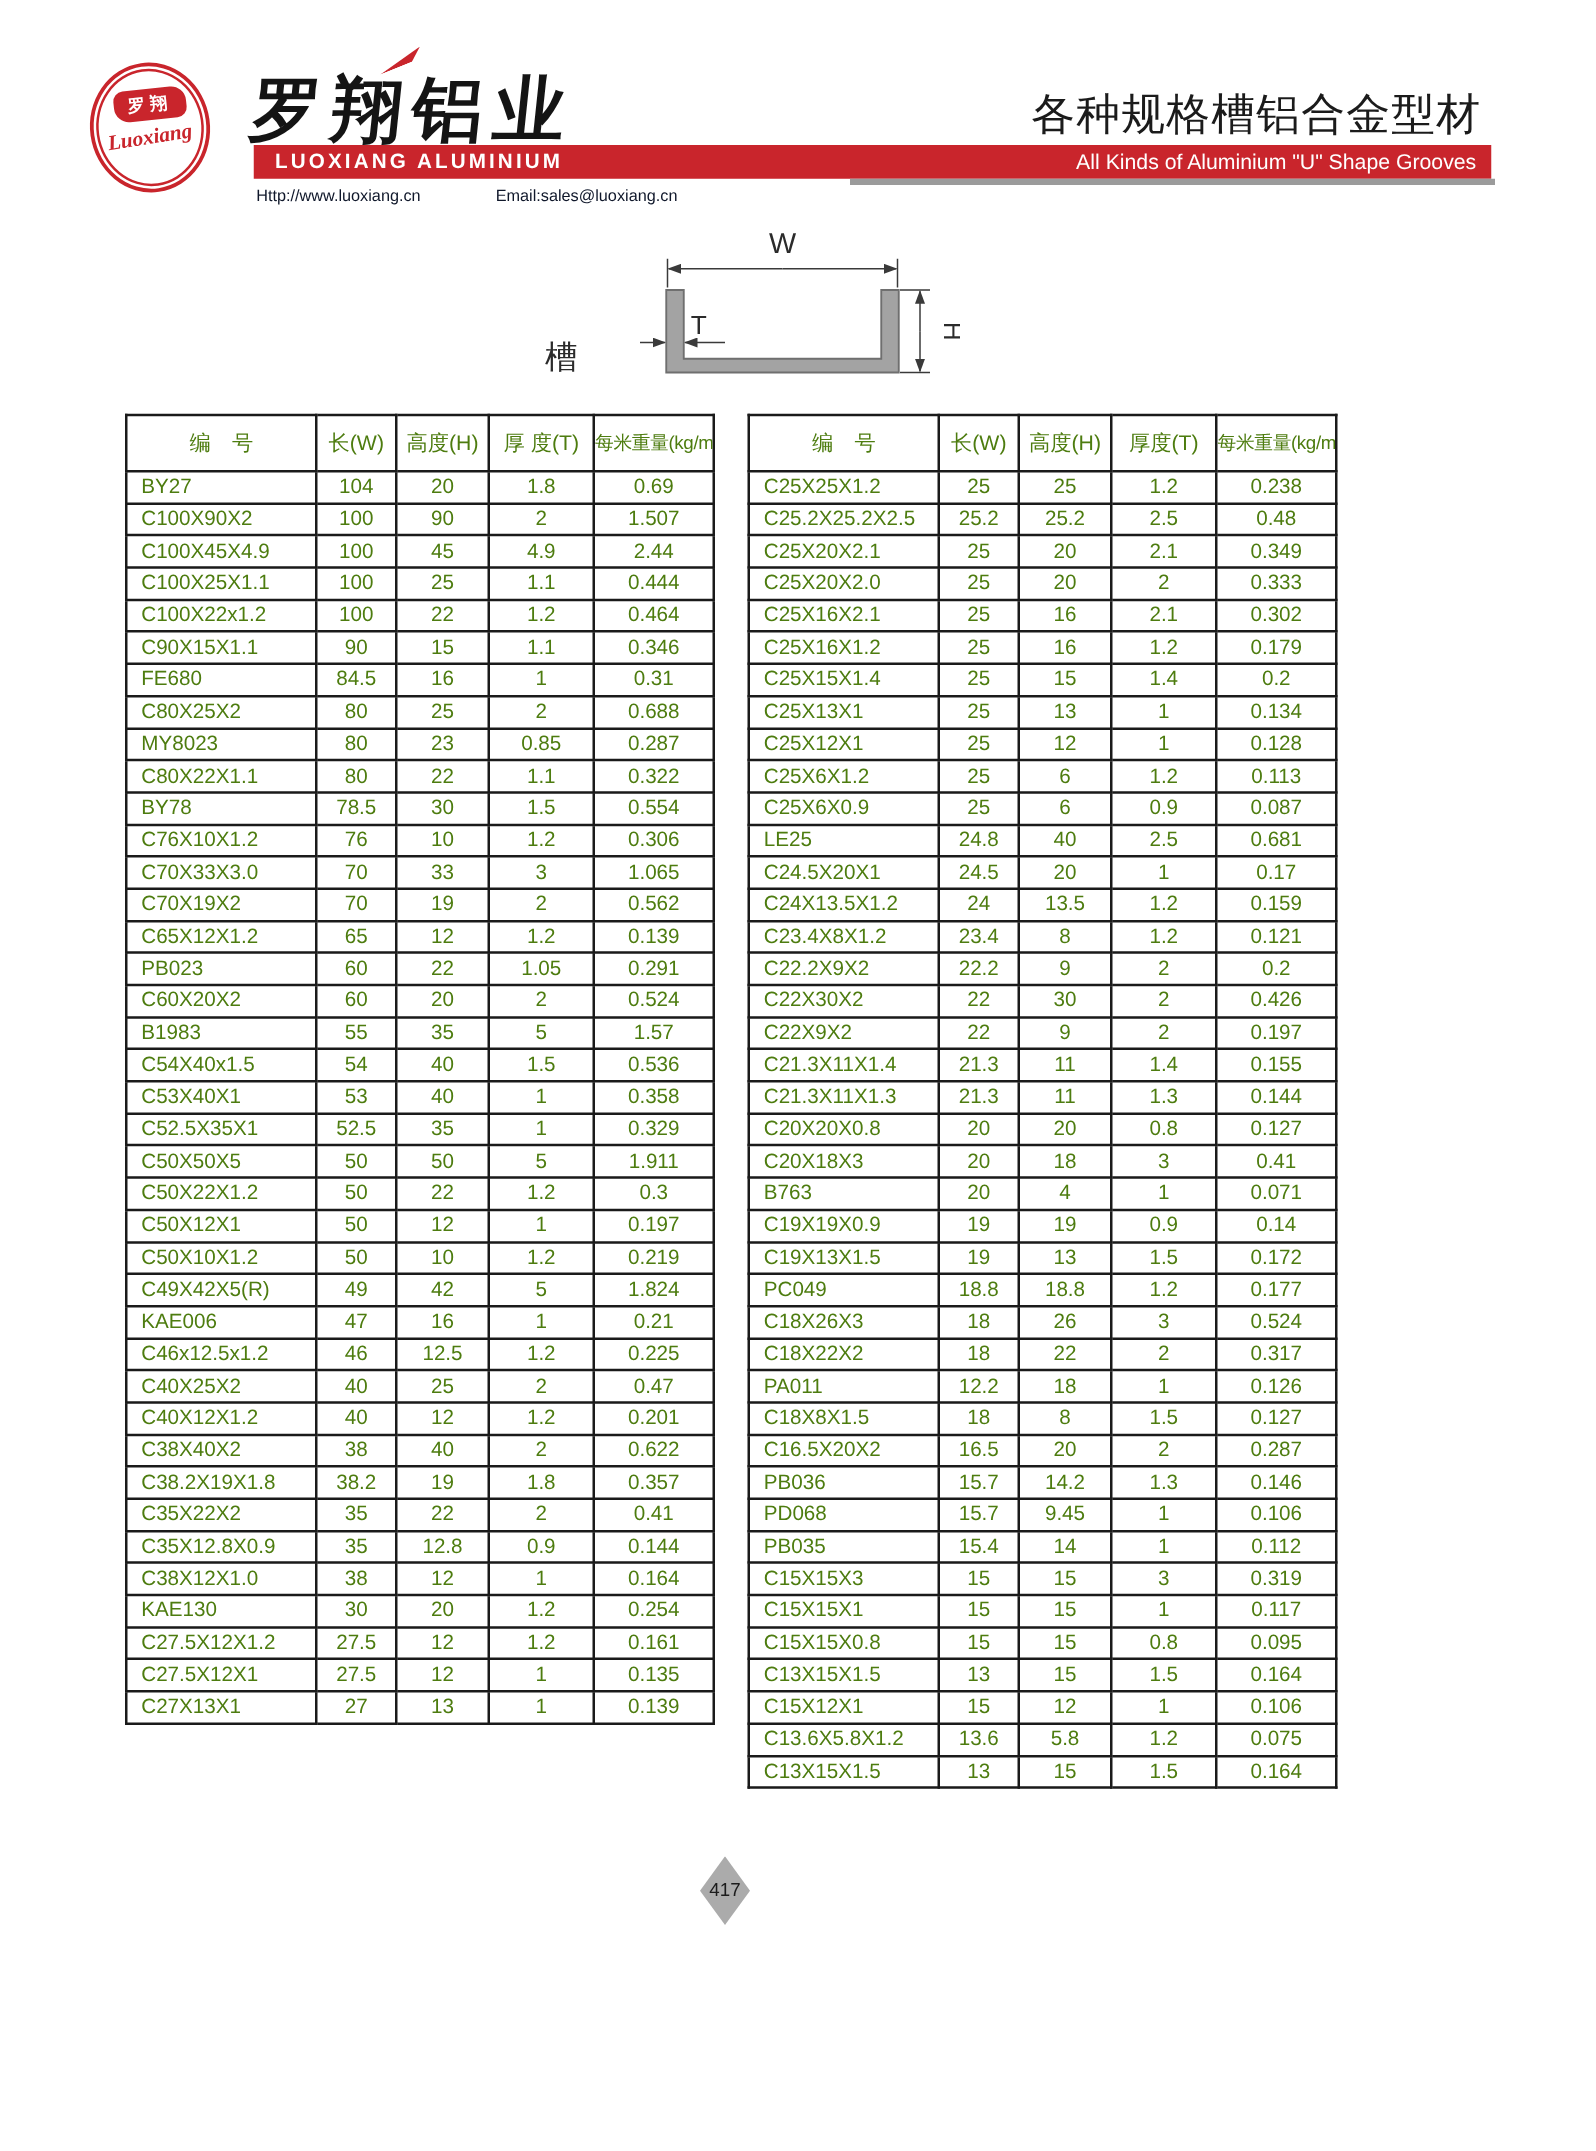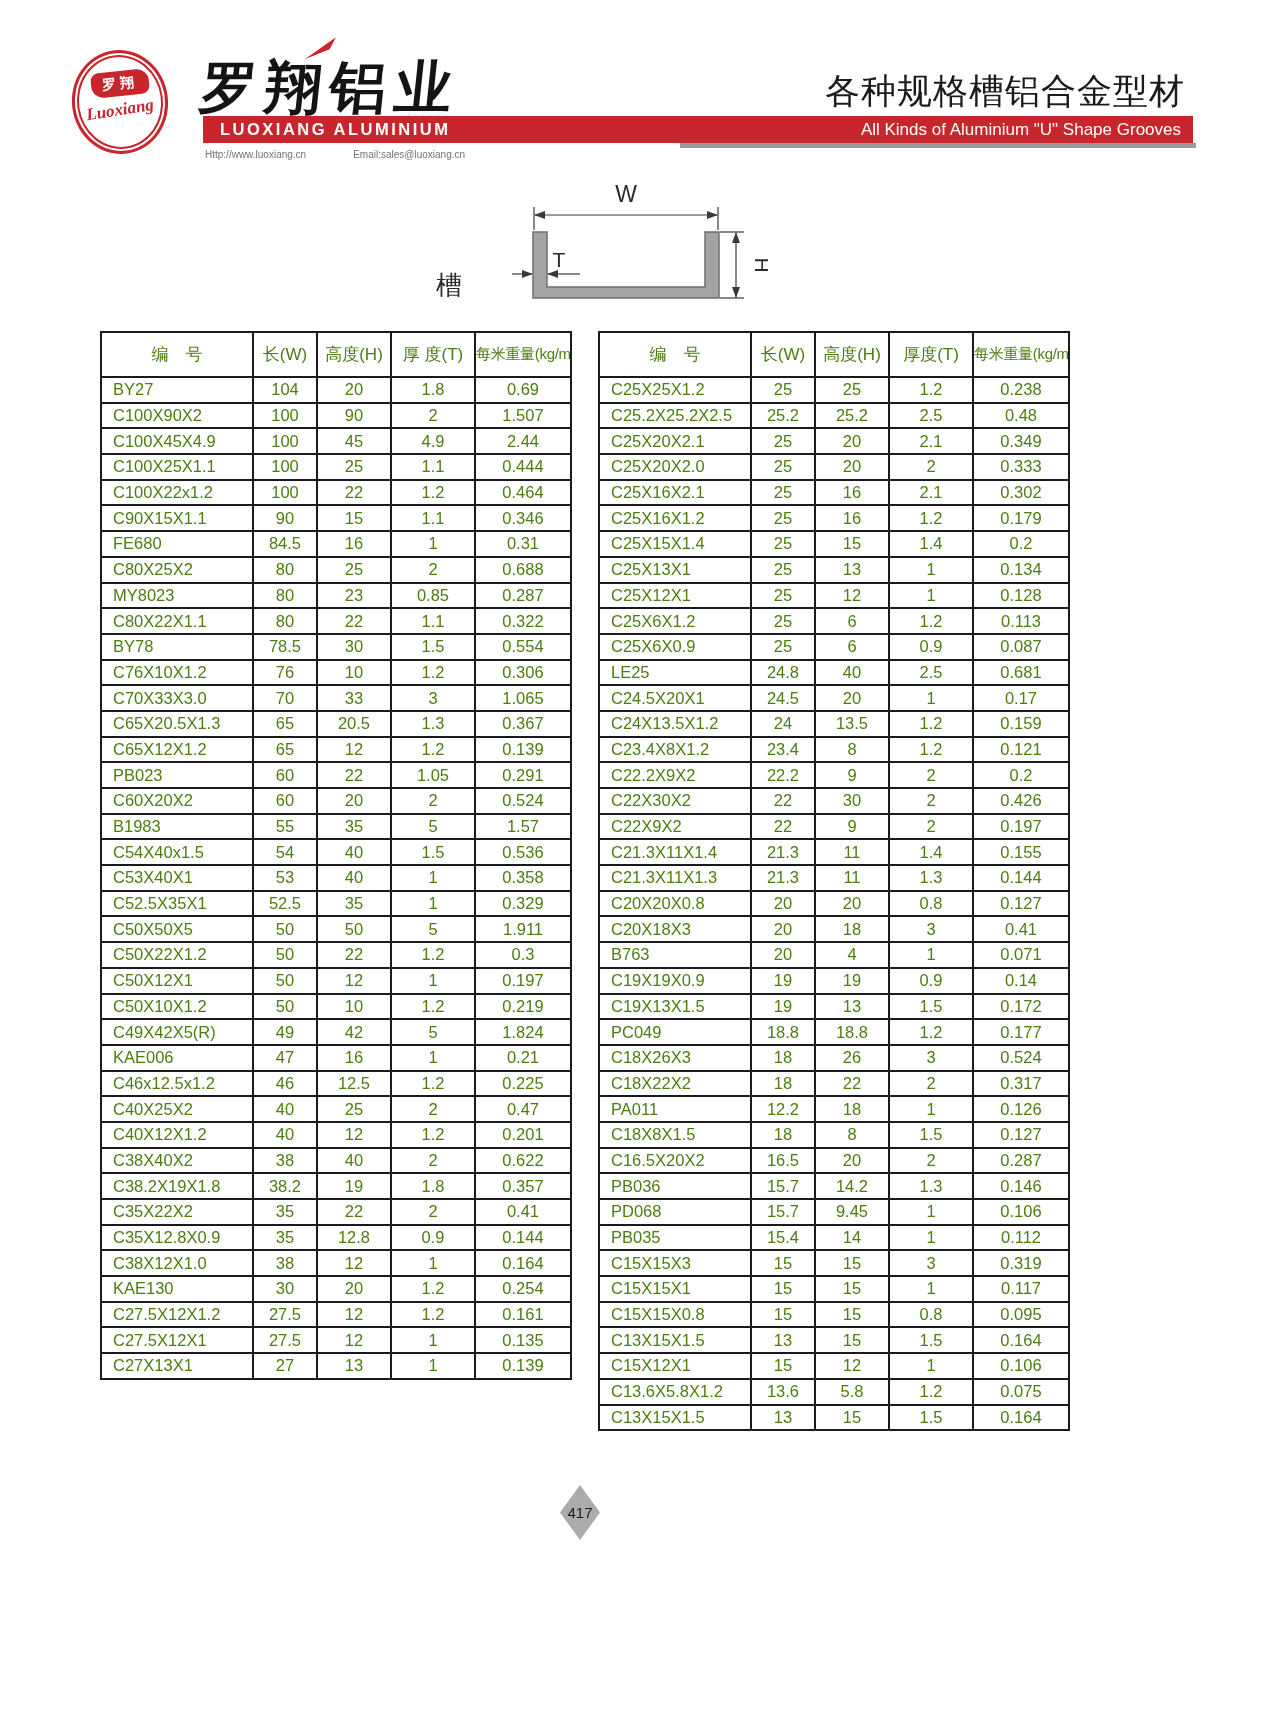--- a/index.html
+++ b/index.html
@@ -18,21 +18,21 @@
     font-family:"Liberation Serif", serif; font-style:italic; font-weight:bold; font-size:17px; transform:rotate(-9deg);}
   .company-zh{position:absolute; left:196px; top:50px; font-size:57px; font-weight:bold; letter-spacing:8px;
     color:#141414; transform:skewX(-6deg); transform-origin:left bottom; white-space:nowrap;}
   .red-accent{position:absolute; left:301px; top:44px; width:38px; height:9px; background:#c9252c;
     transform:rotate(-22deg); clip-path:polygon(0 100%,100% 0,72% 100%);}
   .brand-bar{position:absolute; left:203px; top:116px; width:990px; height:27px; background:#c9252c;
     display:flex; justify-content:space-between; align-items:center; padding:0 12px 0 17px; box-sizing:border-box;gap:28px;}
   .brand-en{color:#fff; font-weight:bold; font-size:16.5px; letter-spacing:2.5px; white-space:nowrap;}
   .product-en{color:#fff; font-size:17px; white-space:nowrap;}
   .bar-shadow{position:absolute; left:680px; top:143px; width:516px; height:5px; background:#9b9b9b;}
-  .contact{position:absolute; left:205px; top:149px; display:flex; gap:47px; color:#737373; font-size:10px;}
+  .contact{position:absolute; left:205px; top:149px; display:flex; gap:60px; color:#0f172a; font-size:13px;}
   .product-zh{position:absolute; top:68px; right:92px; font-size:35px; color:#1b1b1b; letter-spacing:1px; white-space:nowrap;}
   
   .diagram{position:absolute; left:428px; top:170px;}
   
   .spec-table{position:absolute; top:331px; border-collapse:collapse; table-layout:fixed; width:470px;
     font-size:16.5px; color:#4d7c0f; background:#fff;}
   .spec-table.left{left:100px;}
   .spec-table.right{left:598px;}
   .spec-table th, .spec-table td{border:2px solid #1a1a1a; padding:0; text-align:center; overflow:hidden; white-space:nowrap;}
   .spec-table th{height:43px; font-weight:normal; font-size:17px;}
@@ -205,25 +205,25 @@
           <td>0.306</td>
         </tr>
         <tr>
           <td class="code">C70X33X3.0</td>
           <td>70</td>
           <td>33</td>
           <td>3</td>
           <td>1.065</td>
         </tr>
         <tr>
-          <td class="code">C65X20.5X1.3</td>
-          <td>65</td>
-          <td>20.5</td>
-          <td>1.3</td>
-          <td>0.367</td>
+          <td class="code">C70X19X2</td>
+          <td>70</td>
+          <td>19</td>
+          <td>2</td>
+          <td>0.562</td>
         </tr>
         <tr>
           <td class="code">C65X12X1.2</td>
           <td>65</td>
           <td>12</td>
           <td>1.2</td>
           <td>0.139</td>
         </tr>
         <tr>
           <td class="code">PB023</td>

